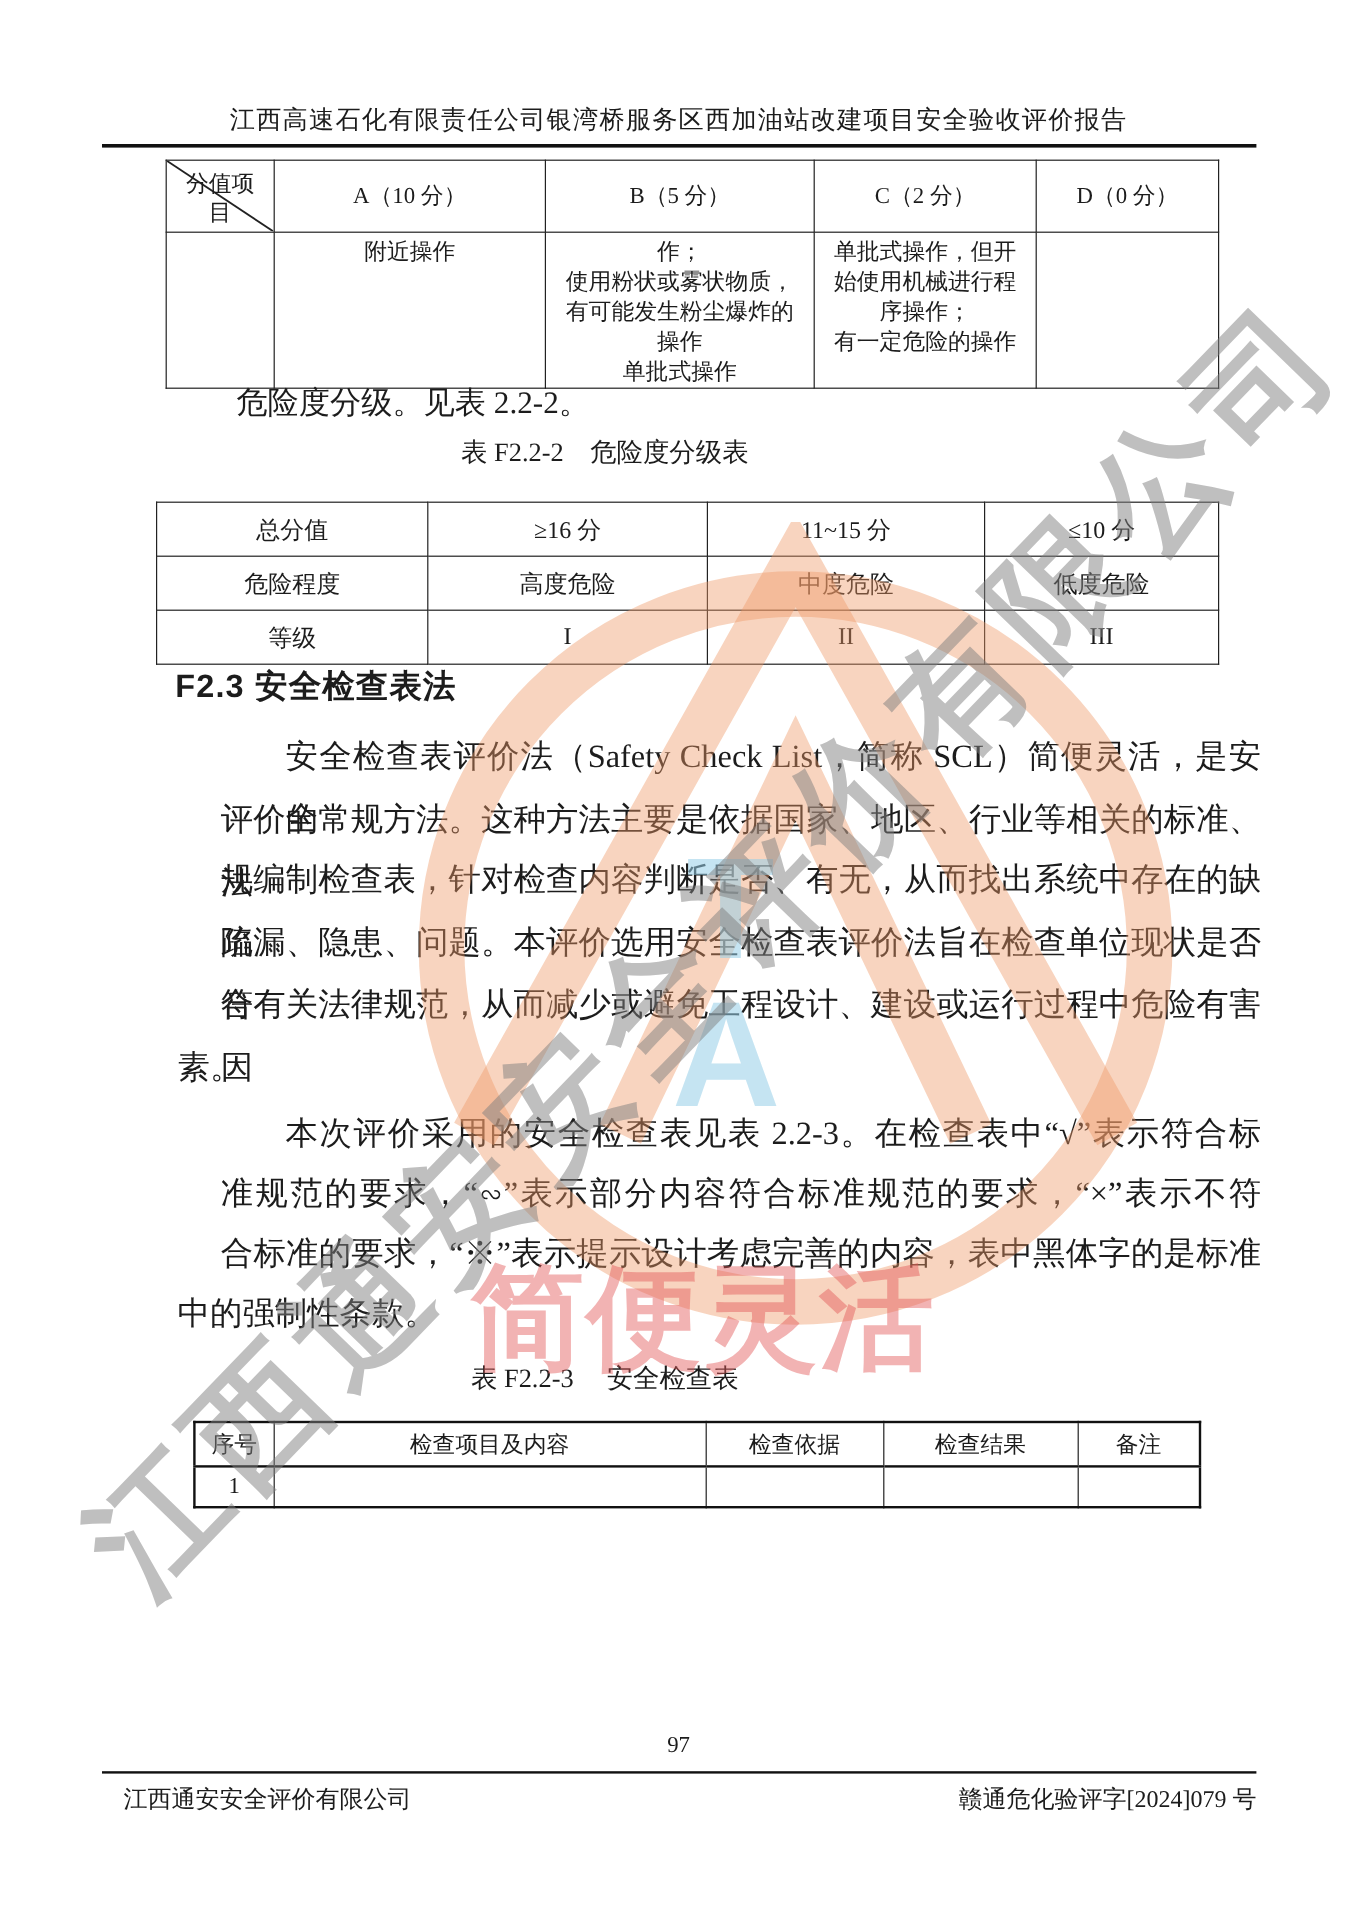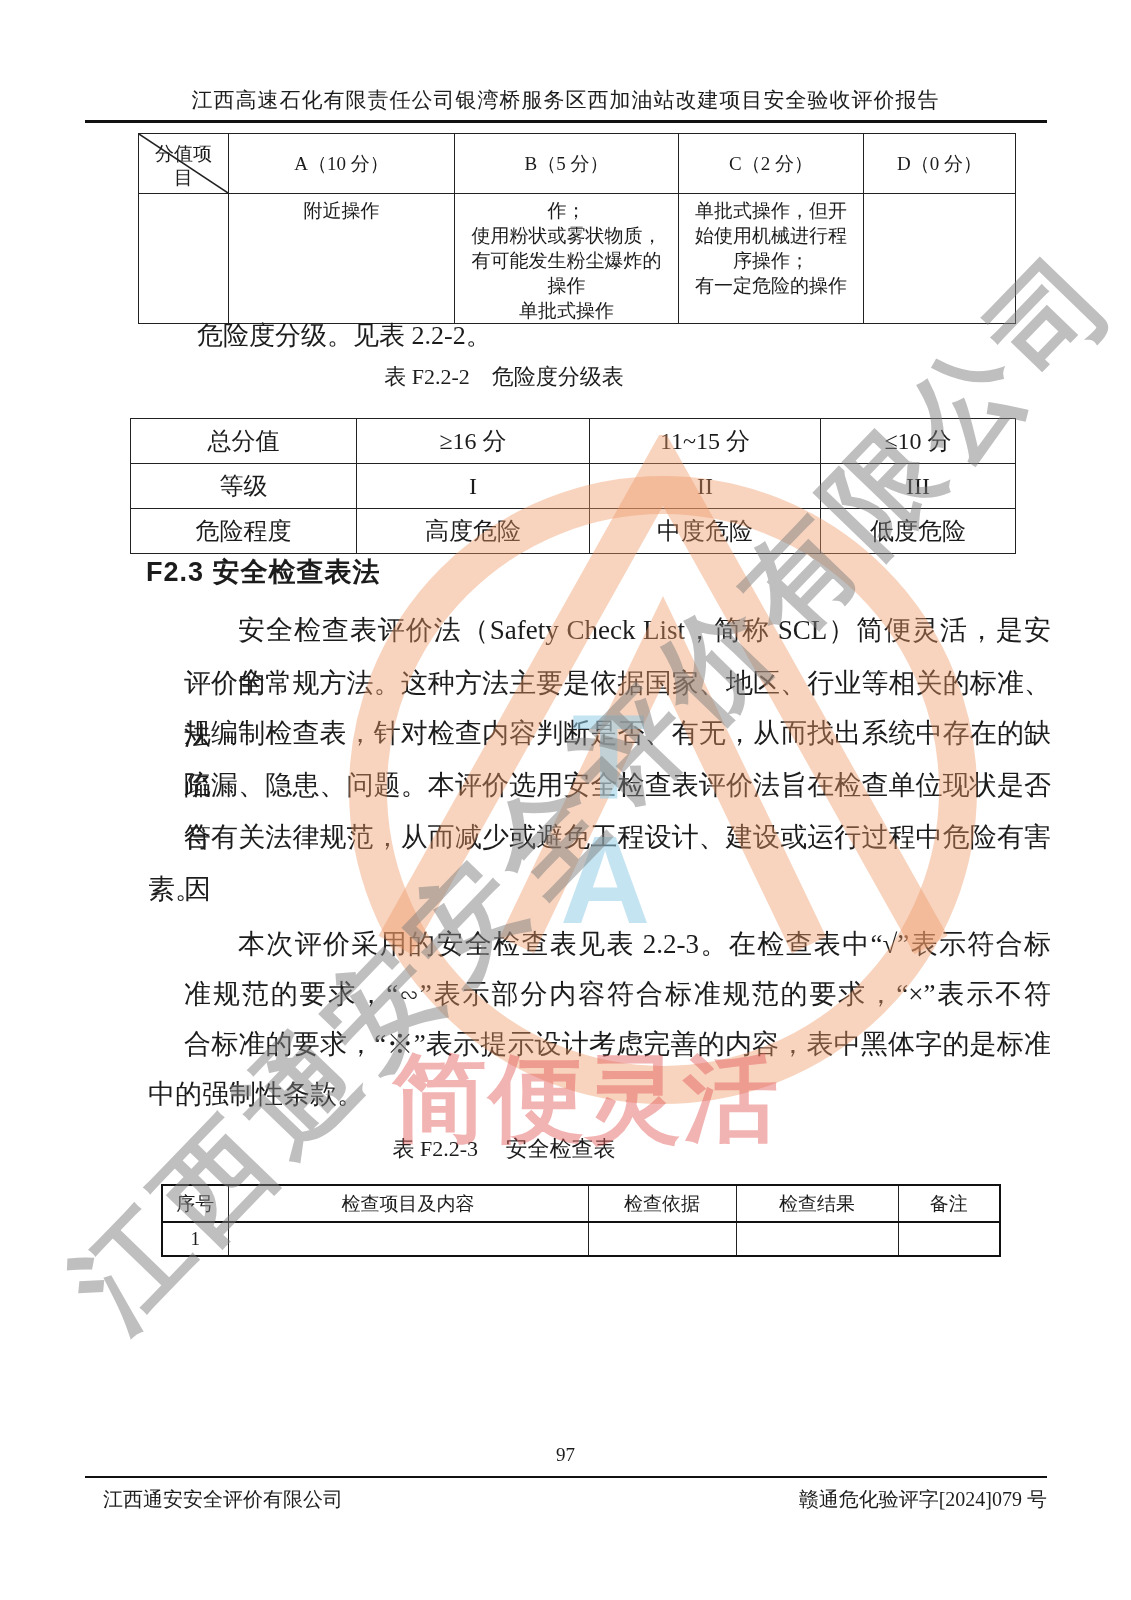--- a/index.html
+++ b/index.html
@@ -19,21 +19,21 @@
   .t1 table{width:877px;}
   .t1 td{font-size:19px;line-height:25px;}
   .t1 .hrow td{height:59px;vertical-align:middle;}
   .t1 .brow td{height:125px;vertical-align:top;padding-top:4px;}
   .corner{position:relative;}
   .corner svg{position:absolute;left:0;top:0;width:100%;height:100%;}
   .corner .ctext{position:relative;line-height:24px;padding-top:4px;}
   
   .t2{top:418px;left:130px;}
   .t2 table{width:885px;}
-  .t2 td{font-size:24px;height:44px;vertical-align:middle;}
+  .t2 td{font-size:20px;height:44px;vertical-align:middle;}
   
   .between-text{top:318px;left:197px;font-size:26px;}
   .caption{left:0;width:1008px;text-align:center;font-size:22px;}
   .cap1{top:362px;}
   .cap2{top:1134px;}
   
   .sec-heading{top:554px;left:146px;font-size:27px;font-weight:bold;
                font-family:"Liberation Sans", sans-serif;letter-spacing:1px;}
   
   .pline{position:absolute;left:148px;width:867px;height:52px;line-height:52px;font-size:27px;white-space:nowrap;}
@@ -126,30 +126,30 @@
         <col style="width:195px">
       </colgroup>
     <tbody>
         <tr>
       <td>总分值</td>
       <td>≥16 分</td>
       <td>11~15 分</td>
       <td>≤10 分</td>
     </tr>
     <tr>
+      <td>危险程度</td>
+      <td>高度危险</td>
+      <td>中度危险</td>
+      <td>低度危险</td>
+    </tr>
+    <tr>
       <td>等级</td>
       <td>I</td>
       <td>II</td>
       <td>III</td>
-    </tr>
-    <tr>
-      <td>危险程度</td>
-      <td>高度危险</td>
-      <td>中度危险</td>
-      <td>低度危险</td>
     </tr>
   </tbody>
     </table>
 </div>
 
 <div class="abs sec-heading">F2.3 安全检查表法</div>
 
 <div class="pline j indent" style="top:604px">安全检查表评价法（Safety Check List，简称 SCL）简便灵活，是安全</div>
 <div class="pline j" style="top:657px">评价的常规方法。这种方法主要是依据国家、地区、行业等相关的标准、法</div>
 <div class="pline j" style="top:707px">规编制检查表，针对检查内容判断是否、有无，从而找出系统中存在的缺陷、</div>

